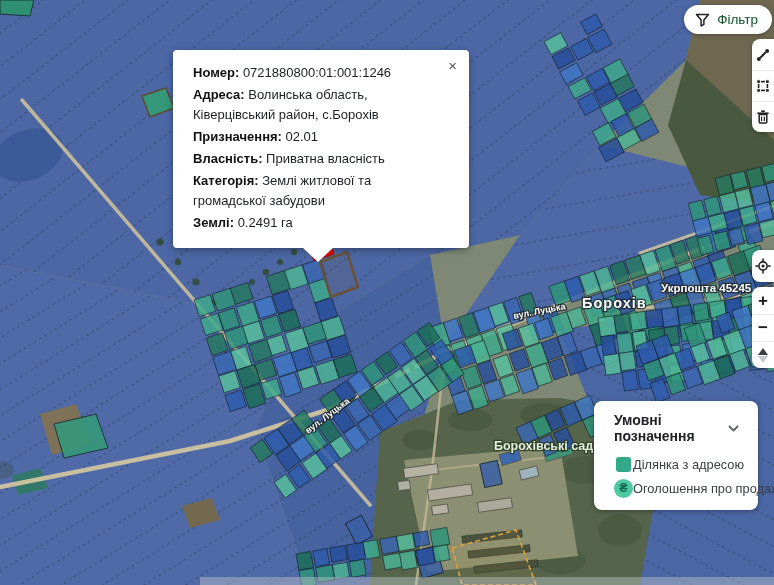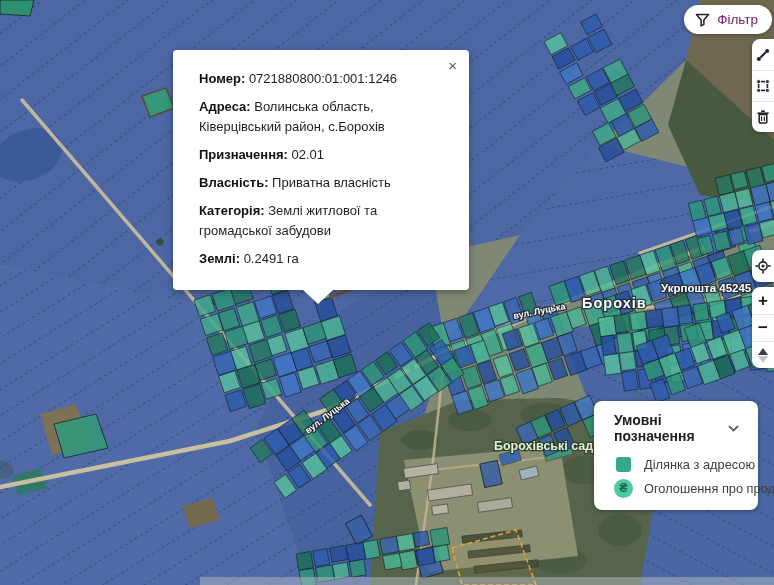--- a/index.html
+++ b/index.html
@@ -10,50 +10,50 @@
 
   
   .panel{position:absolute;background:#fff;box-shadow:0 1px 4px rgba(0,0,0,.35);}
   .rt{border-radius:8px 0 0 8px;right:0;width:22px;display:flex;flex-direction:column;align-items:stretch;}
   .sq-btn{border:0;background:none;padding:0;height:31px;display:flex;align-items:center;justify-content:center;cursor:pointer;}
   .sq-btn + .sq-btn{border-top:1px solid #e8e8e8;}
 
   #filter-btn{position:absolute;top:5px;right:2px;height:29px;border:0;cursor:pointer;
     background:#fff;border-radius:15px;box-shadow:0 1px 4px rgba(0,0,0,.3);
     display:flex;align-items:center;gap:7px;padding:0 14px 0 11px;
-    font-family:inherit;font-size:13.5px;color:#701a75;}
+    font-family:inherit;font-size:13.5px;color:#14532d;}
 
   #tools-panel{top:39px;}
   #locate-panel{top:250px;height:32px;border-radius:8px 0 0 8px;}
   #zoom-panel{top:287px;}
   #zoom-panel .sq-btn{height:27px;font-size:17px;font-weight:bold;color:#1a1a1a;}
   #tilt-btn{height:30px;flex-direction:column;gap:1px;}
   #tilt-btn .up{width:0;height:0;border-left:5px solid transparent;border-right:5px solid transparent;border-bottom:7px solid #3a3f44;}
   #tilt-btn .dn{width:0;height:0;border-left:5px solid transparent;border-right:5px solid transparent;border-top:7px solid #c3c7cc;}
 
   
   #popup{position:absolute;left:173px;top:50px;width:296px;box-sizing:border-box;
     background:#fff;border-radius:4px;box-shadow:0 2px 7px rgba(0,0,0,.35);
     padding:11px 30px 13px 18px;z-index:30;font-size:13px;line-height:20px;color:#1c1f23;}
-  #popup .field{margin:8px;}
+  #popup .field{margin:2px;}
   #popup b{font-weight:bold;color:#111;}
   #popup-close{position:absolute;top:6px;right:10px;border:0;background:none;cursor:pointer;
     font-size:15px;line-height:15px;color:#555;padding:2px;}
   #popup-pointer{position:absolute;left:130px;top:100%;width:0;height:0;
     border-left:15px solid transparent;border-right:15px solid transparent;border-top:14px solid #fff;}
 
   
   #legend{position:absolute;left:594px;top:401px;width:164px;box-sizing:border-box;
     background:#fff;border-radius:8px;box-shadow:0 1px 5px rgba(0,0,0,.35);
     padding:11px 0 10px 0;z-index:25;}
   #legend-header{display:flex;align-items:center;justify-content:space-between;
     padding:0 16px 0 20px;margin-bottom:9px;}
   #legend-title{font-size:14px;font-weight:bold;color:#202124;}
   #legend-collapse{border:0;background:none;cursor:pointer;padding:2px;display:flex;}
-  .legend-row{display:flex;align-items:center;gap:11px;height:23.5px;padding-left:20px;}
+  .legend-row{display:flex;align-items:center;height:23.5px;padding-left:20px;}
   .legend-ico{width:19px;height:19px;display:flex;align-items:center;justify-content:center;flex:0 0 19px;}
   .legend-ico .sqr{width:15px;height:15px;border-radius:3px;}
   .legend-ico .cir{width:19px;height:19px;border-radius:50%;display:flex;align-items:center;justify-content:center;}
   .legend-ico .uah{font-size:12.5px;font-weight:bold;color:#156852;}
   .legend-label{font-size:12.8px;color:#3c4043;white-space:nowrap;}
 
   #attribution-strip{position:absolute;left:200px;right:0;bottom:0;height:8px;
     background:rgba(190,196,202,.45);z-index:5;}
 </style>
 </head>

